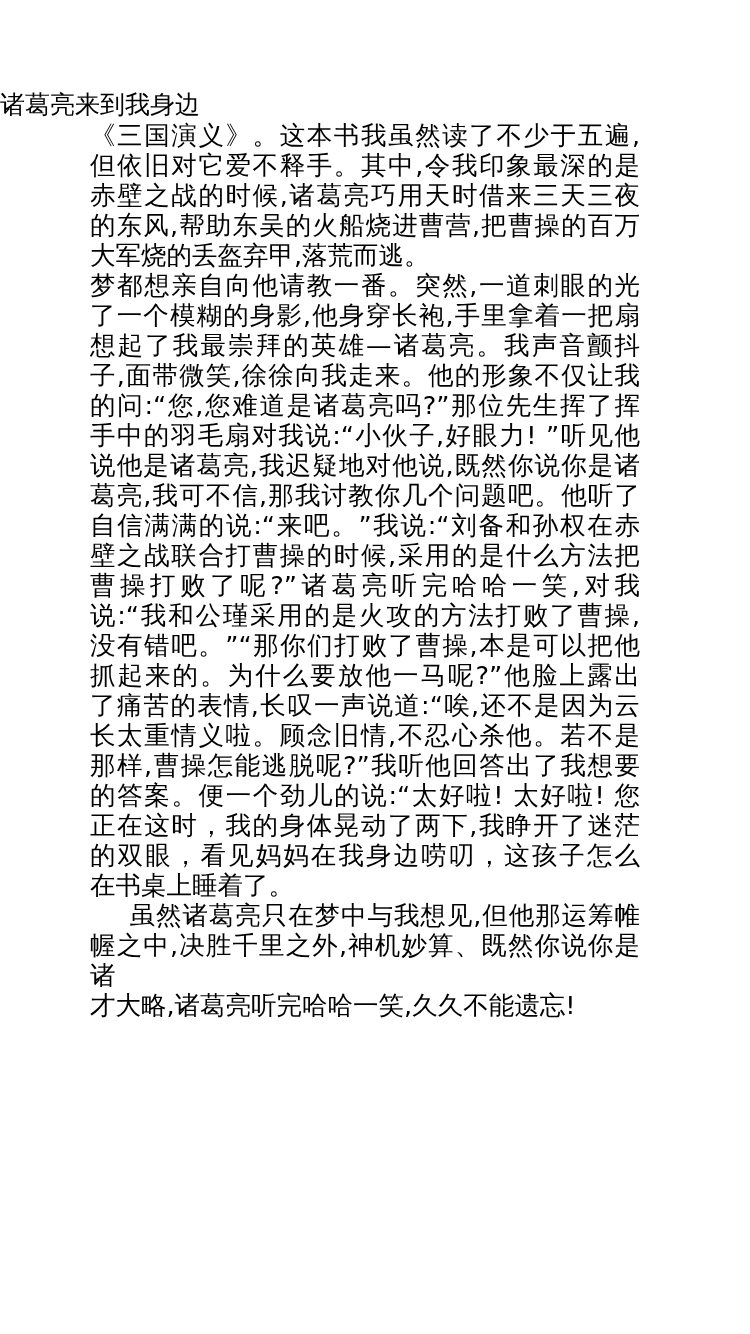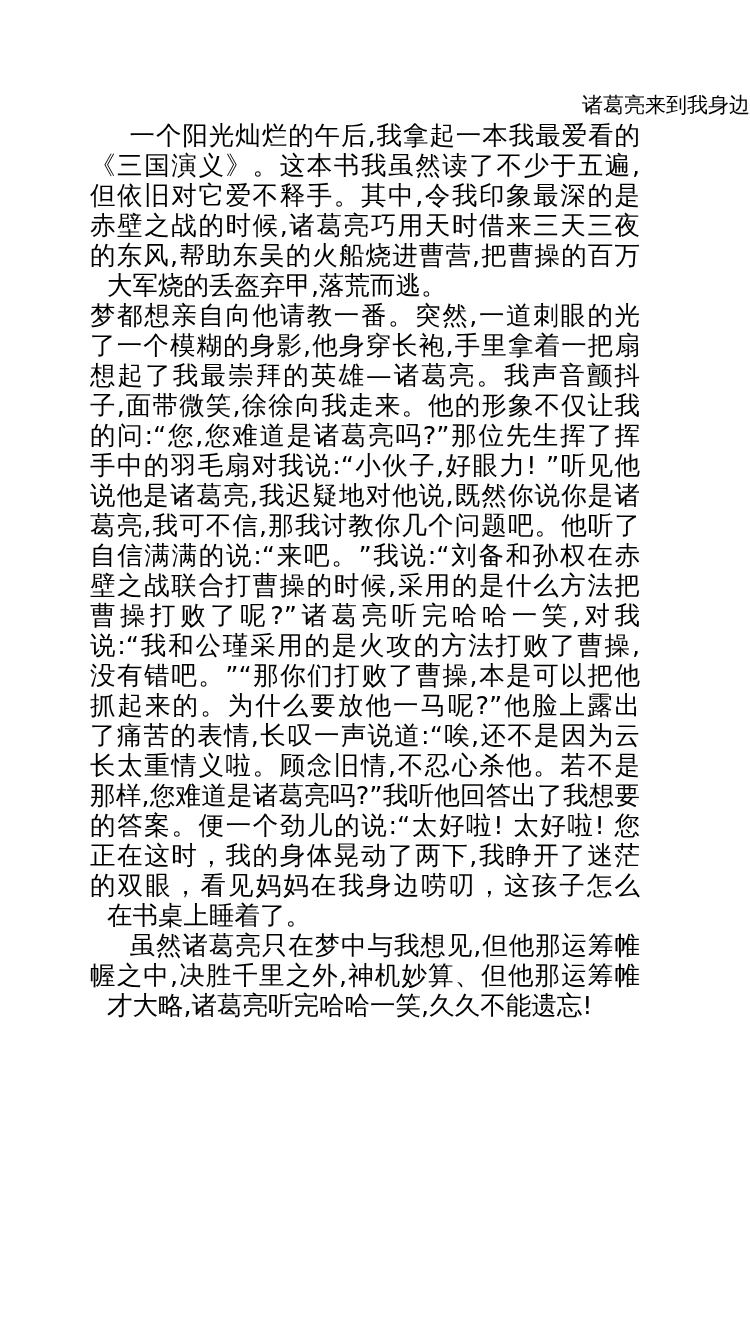--- a/index.html
+++ b/index.html
@@ -17,54 +17,52 @@
   }
   .page {
     position: absolute;
     top: 90px;
     left: 90px;
     width: 550px;
   }
   .doc-title {
     margin: 0 0 0 -90px;
     width: 750px;
-    font-size: 21px;
+    font-size: 25px;
     line-height: 30px;
     font-weight: normal;
-    text-align: right;
+    text-align: left;
     color: #000000;
   }
   .para {
     margin: 0;
     padding: 0;
   }
   .line {
     font-size: 25.5px;
     line-height: 30px;
     text-align: justify;
     text-align-last: justify;
     white-space: normal;
   }
   .line.indent {
     text-indent: 1.55em;
   }
   .line.parend {
     text-align-last: left;
-    margin-left: 17px;
   }
 </style>
 </head>
 <body>
 
 <div class="page">
 
   <h1 class="doc-title">诸葛亮来到我身边</h1>
 
   <section class="para">
-    <div class="line indent">一个阳光灿烂的午后,我拿起一本我最爱看的</div>
     <div class="line">《三国演义》。这本书我虽然读了不少于五遍,</div>
     <div class="line">但依旧对它爱不释手。其中,令我印象最深的是</div>
     <div class="line">赤壁之战的时候,诸葛亮巧用天时借来三天三夜</div>
     <div class="line">的东风,帮助东吴的火船烧进曹营,把曹操的百万</div>
     <div class="line parend">大军烧的丢盔弃甲,落荒而逃。</div>
   </section>
 
   <section class="para">
     <div class="line">梦都想亲自向他请教一番。突然,一道刺眼的光</div>
     <div class="line">了一个模糊的身影,他身穿长袍,手里拿着一把扇</div>
@@ -75,26 +73,26 @@
     <div class="line">说他是诸葛亮,我迟疑地对他说,既然你说你是诸</div>
     <div class="line">葛亮,我可不信,那我讨教你几个问题吧。他听了</div>
     <div class="line">自信满满的说:“来吧。”我说:“刘备和孙权在赤</div>
     <div class="line">壁之战联合打曹操的时候,采用的是什么方法把</div>
     <div class="line">曹操打败了呢?”诸葛亮听完哈哈一笑,对我</div>
     <div class="line">说:“我和公瑾采用的是火攻的方法打败了曹操,</div>
     <div class="line">没有错吧。”“那你们打败了曹操,本是可以把他</div>
     <div class="line">抓起来的。为什么要放他一马呢?”他脸上露出</div>
     <div class="line">了痛苦的表情,长叹一声说道:“唉,还不是因为云</div>
     <div class="line">长太重情义啦。顾念旧情,不忍心杀他。若不是</div>
-    <div class="line">那样,您难道是诸葛亮吗?”我听他回答出了我想要</div>
+    <div class="line">那样,曹操怎能逃脱呢?”我听他回答出了我想要</div>
     <div class="line">的答案。便一个劲儿的说:“太好啦! 太好啦! 您</div>
     <div class="line">正在这时，我的身体晃动了两下,我睁开了迷茫</div>
     <div class="line">的双眼，看见妈妈在我身边唠叨，这孩子怎么</div>
     <div class="line parend">在书桌上睡着了。</div>
   </section>
 
   <section class="para">
     <div class="line indent">虽然诸葛亮只在梦中与我想见,但他那运筹帷</div>
-    <div class="line">幄之中,决胜千里之外,神机妙算、但他那运筹帷</div>
+    <div class="line">幄之中,决胜千里之外,神机妙算、既然你说你是诸</div>
     <div class="line parend">才大略,诸葛亮听完哈哈一笑,久久不能遗忘!</div>
   </section>
 
 </div>
 
 </body></html>

